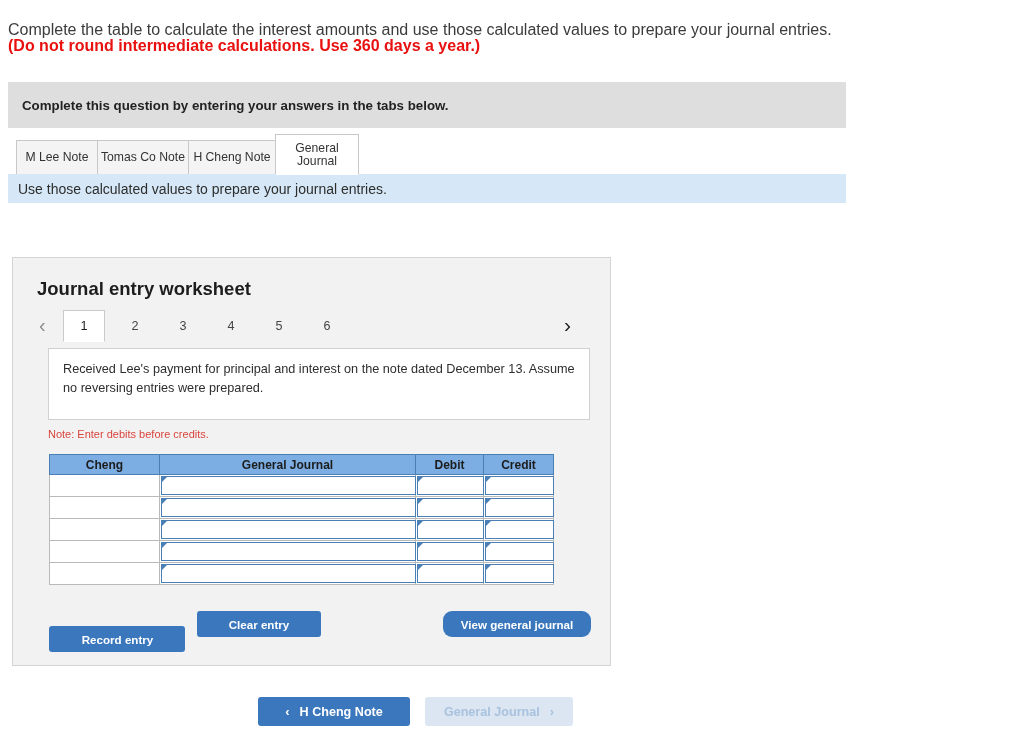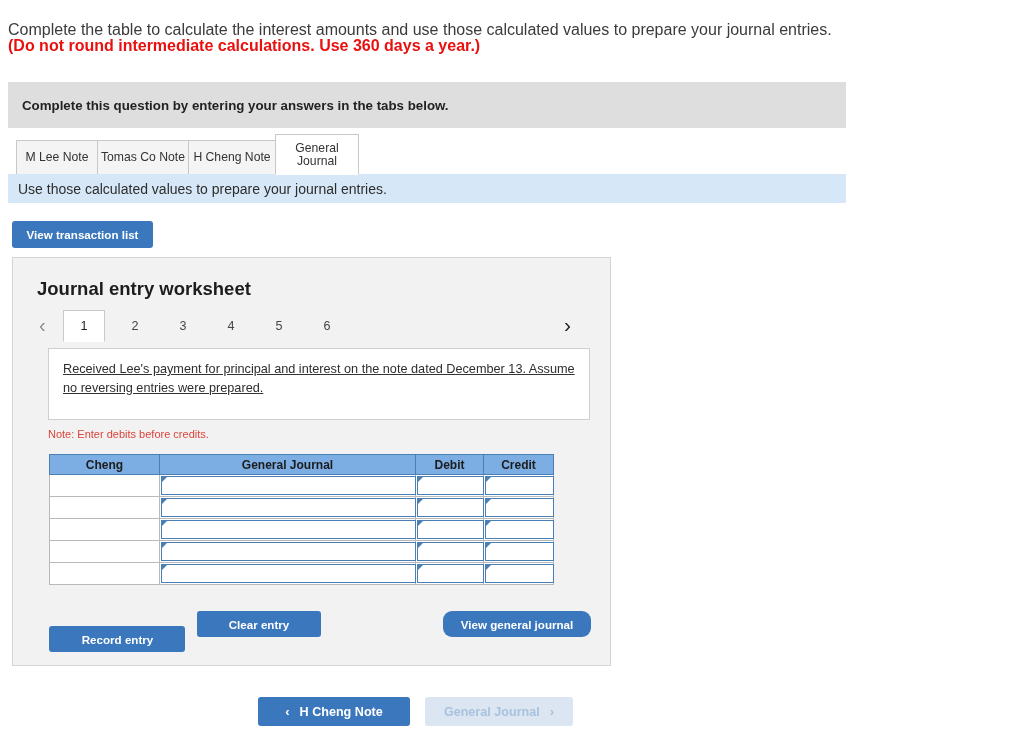--- a/index.html
+++ b/index.html
@@ -126,21 +126,20 @@
   #pg4 { left: 175px; }
   #pg5 { left: 223px; }
   #pg6 { left: 271px; }
 
   
   .txn-box {
     position: absolute; left: 35px; top: 90px;
     width: 542px; height: 72px;
     background: #ffffff;
     border: 1px solid #d0d0d0;
-    text-decoration: underline;
   }
   .txn-text {
     padding: 11px 14px 0 14px;
     font-size: 12.7px; line-height: 19px; color: #2e2e2e;
   }
   .note-line {
     position: absolute; left: 35px; top: 170px;
     font-size: 11px; font-weight: normal; color: #d9453c;
   }
 
@@ -235,21 +234,20 @@
     </div>
     <div class="tab active" id="tab3">
       <span>General Journal</span>
     </div>
   </div>
 
   <div class="blue-bar">
     <div class="blue-bar-text">Use those calculated values to prepare your journal entries.</div>
   </div>
 
-  <button class="btn" id="viewTransactionList">View transaction list</button>
 
   <div class="panel">
 
     <div class="panel-title">Journal entry worksheet</div>
 
     <div class="pager">
       <div class="pager-chev left">‹</div>
       <div class="pager-num active" id="pg1">1</div>
       <div class="pager-num" id="pg2">2</div>
       <div class="pager-num" id="pg3">3</div>

